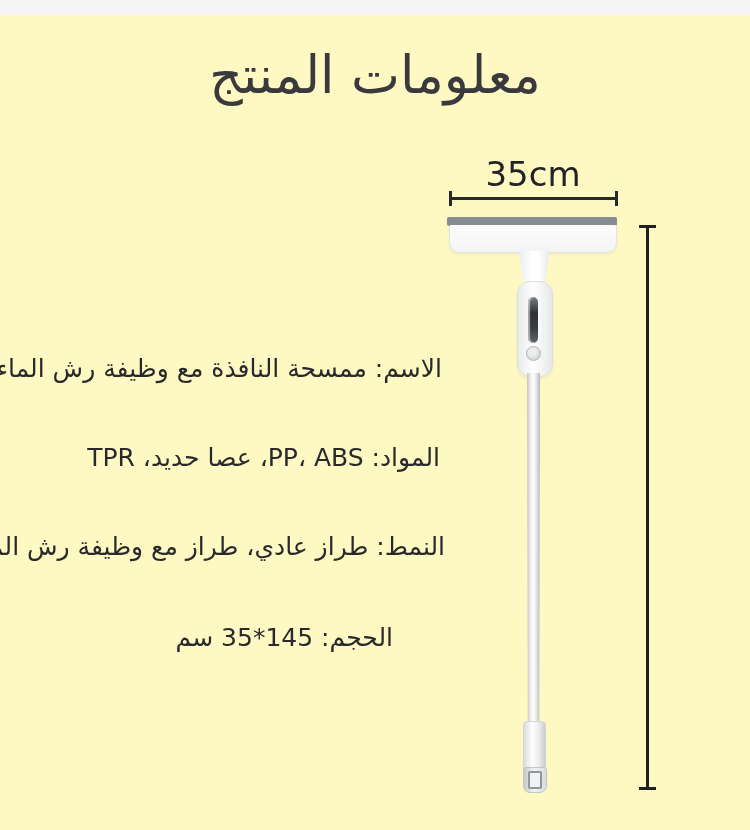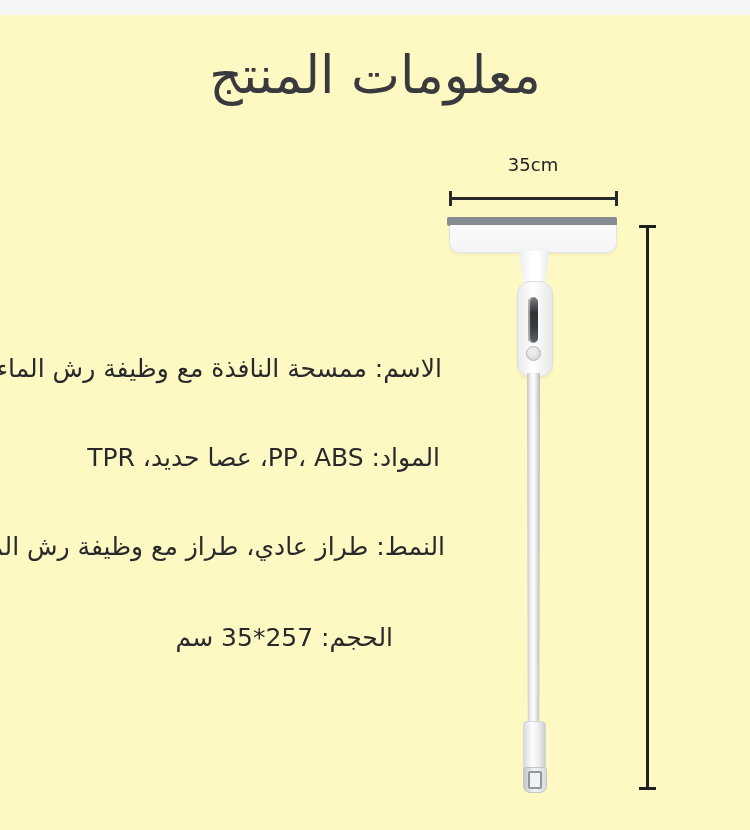--- a/index.html
+++ b/index.html
@@ -32,21 +32,21 @@
     color:#29292c;
   }
   .spec-1{top:247px;right:325px;}
   .spec-2{top:339px;right:308px;}
   .spec-3{top:428px;right:310px;}
   .spec-4{top:517px;right:305px;}
   .spec-5{top:608px;right:357px;}
   
   .dim-label{
     position:absolute;
-    font-size:18px;
+    font-size:34px;
     color:#222326;
   }
   .dim-width-label{top:139px;left:533px;transform:translateX(-50%);}
   .dim-height-label{top:474px;left:661px;}
   .dim-hline{position:absolute;top:182px;left:449px;width:169px;height:3px;background:#28292b;}
   .dim-hline .tick{position:absolute;top:-6px;width:3px;height:15px;background:#28292b;}
   .dim-hline .tick-left{left:0;}
   .dim-hline .tick-right{right:0;}
   .dim-vline{position:absolute;top:210px;left:646px;width:3px;height:565px;background:#1f2022;}
   .dim-vline .cap{position:absolute;left:-7px;width:17px;height:3px;background:#1f2022;}
@@ -139,15 +139,15 @@
   <div class="part trigger-slot"></div>
   <div class="part spray-button"></div>
   <div class="part pole"></div>
   <div class="part bottom-grip"></div>
   <div class="part end-cap"></div>
   <div class="part hanging-hole"></div>
 
   <div class="spec-line spec-2">الاسم: ممسحة النافذة مع وظيفة رش الماء</div>
   <div class="spec-line spec-3">المواد: PP، ABS، عصا حديد، TPR</div>
   <div class="spec-line spec-4">النمط: طراز عادي، طراز مع وظيفة رش الماء</div>
-  <div class="spec-line spec-5">الحجم: 257*35 سم</div>
+  <div class="spec-line spec-5">الحجم: 145*35 سم</div>
 
 </div>
 
 </body></html>

